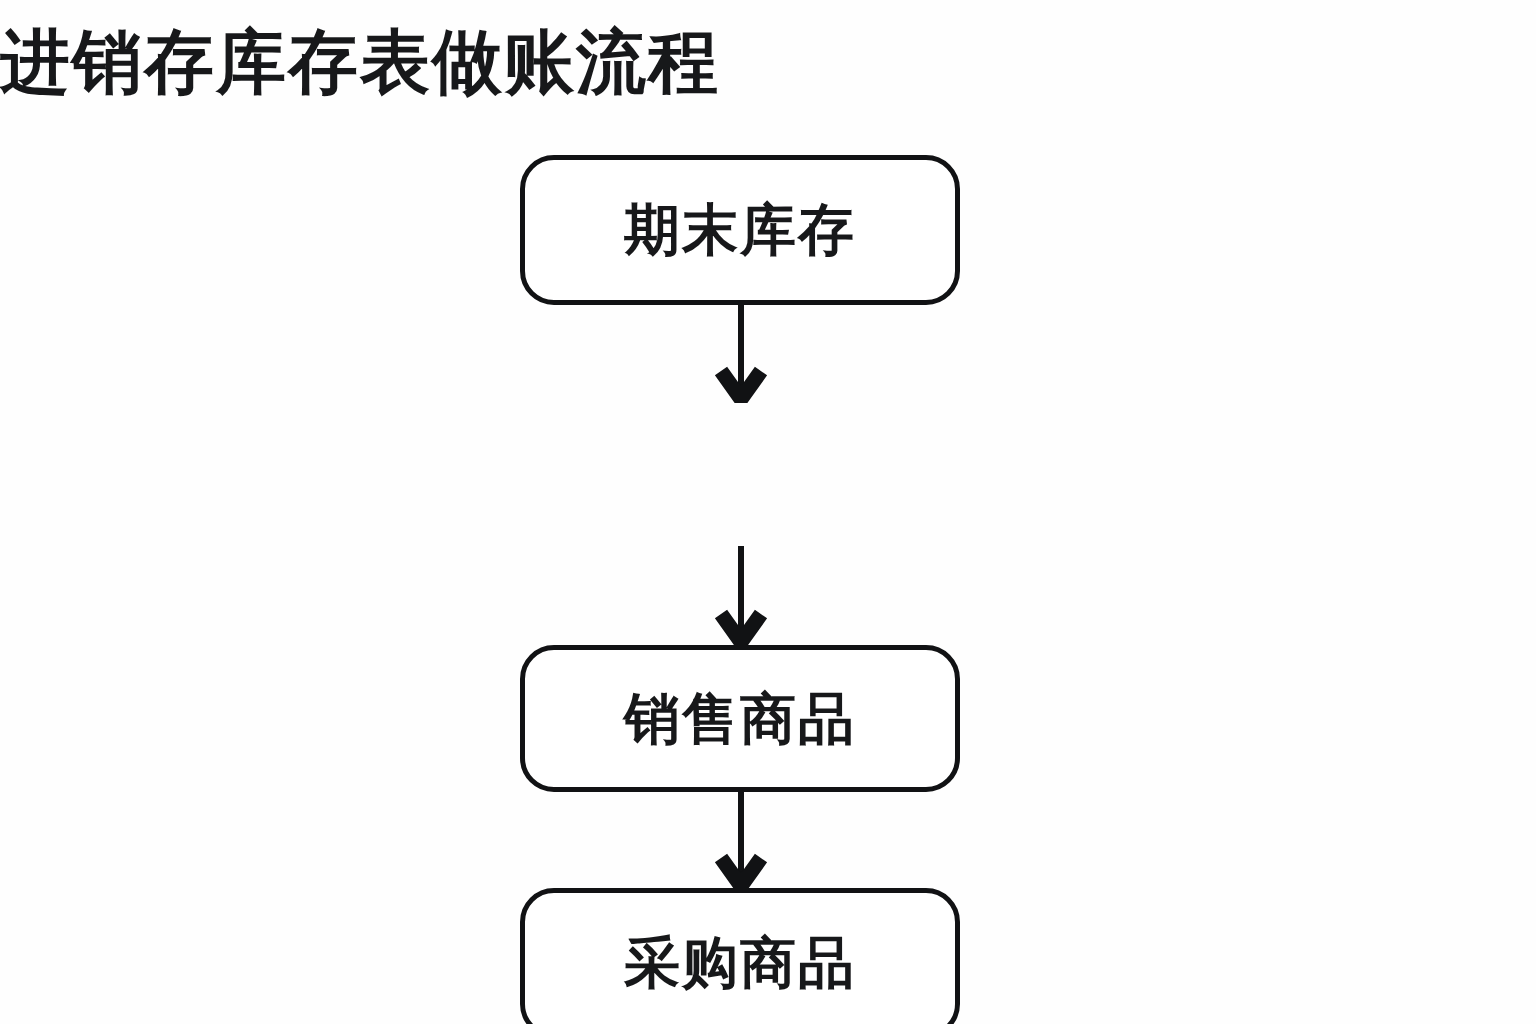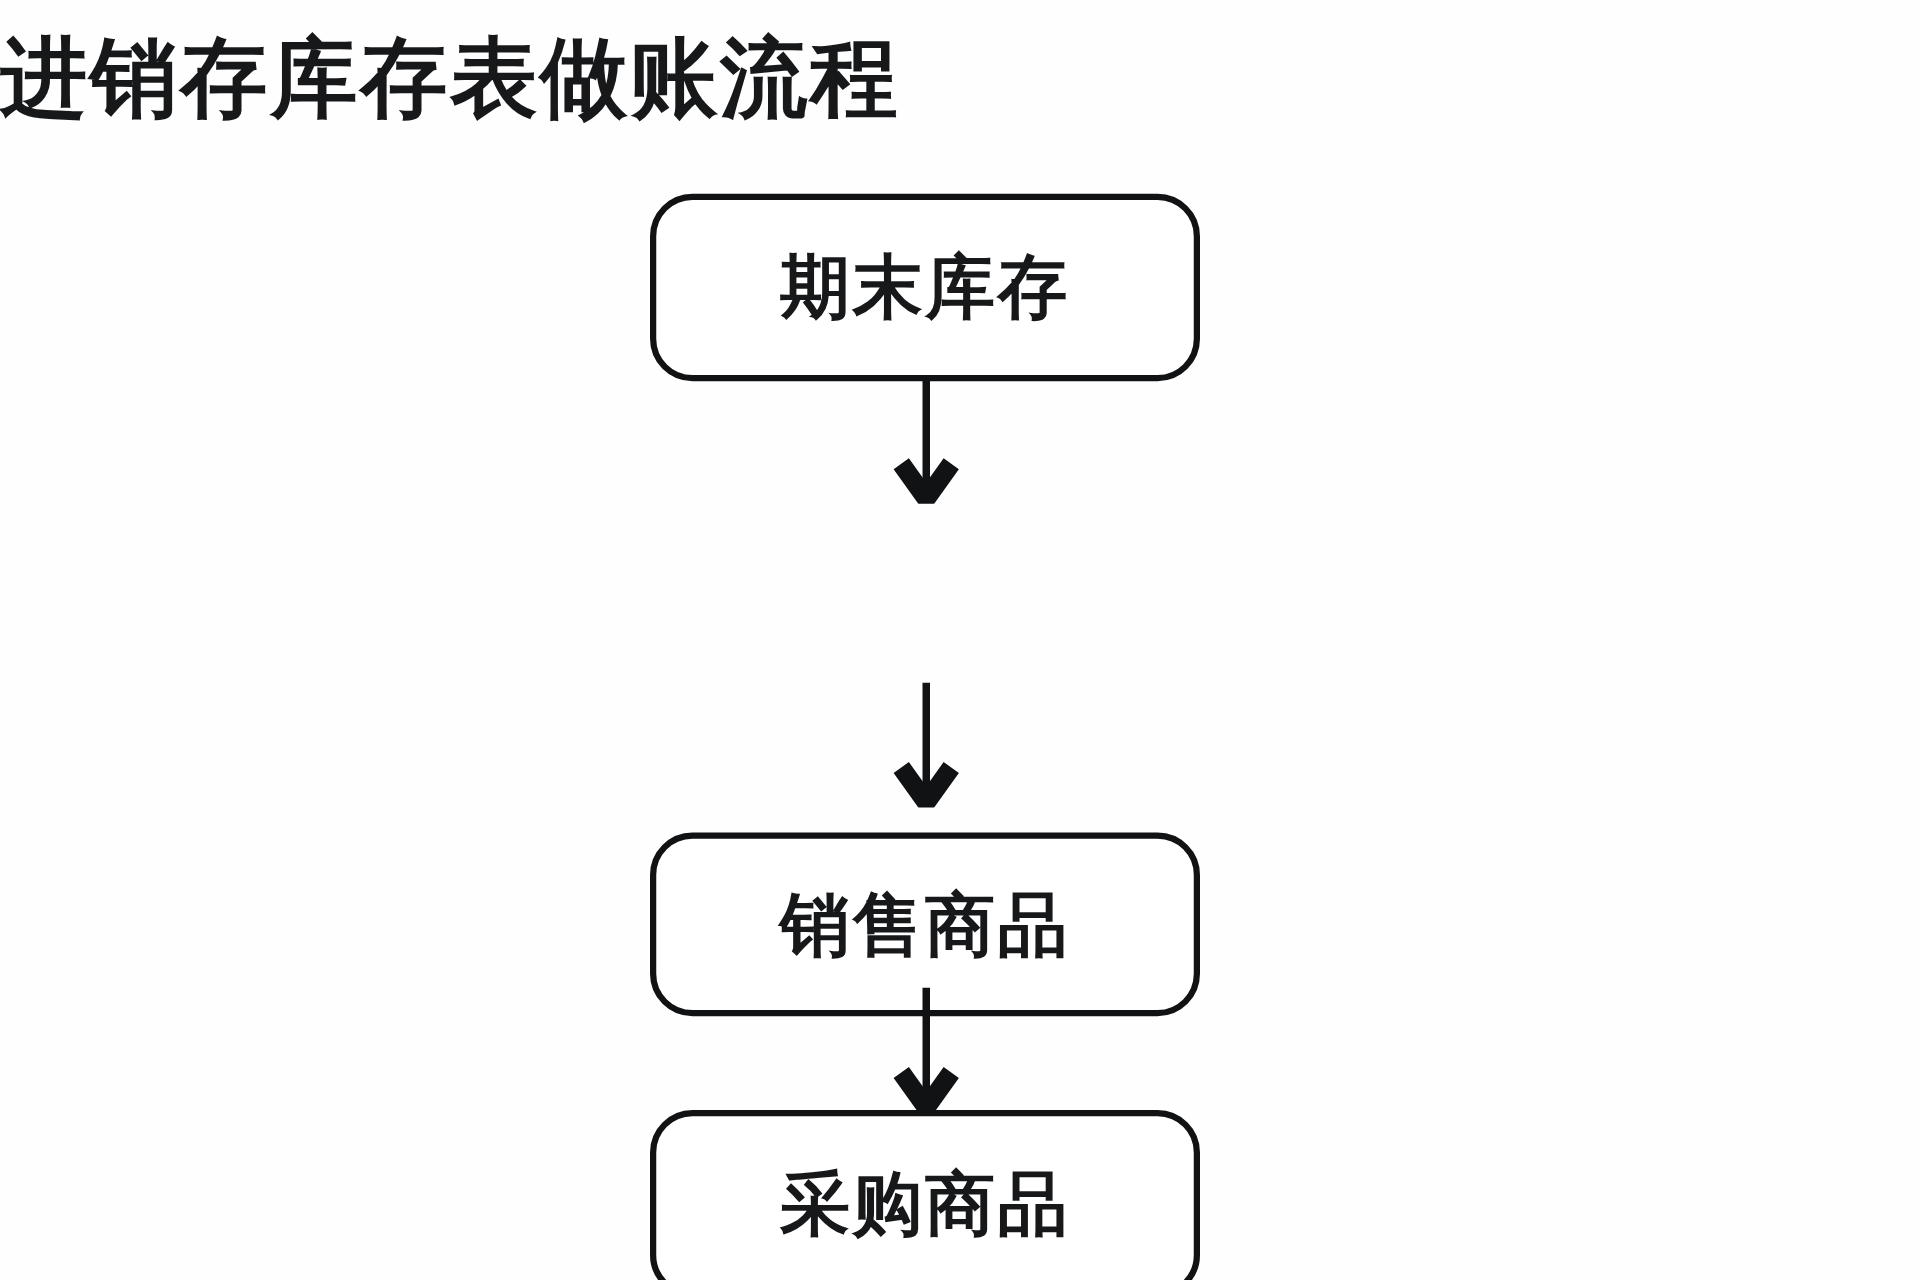--- a/index.html
+++ b/index.html
@@ -53,21 +53,21 @@
     font-size: 56px;
     line-height: 60px;
     font-weight: 600;
     color: #17181a;
     letter-spacing: 2px;
     white-space: nowrap;
   }
 
   #node-0 { top: 155px;  height: 150px; }
   #node-1 { top: 400px;  height: 148px; }
-  #node-2 { top: 645px;  height: 147px; margin-top: 21px; }
+  #node-2 { top: 645px;  height: 147px; }
   #node-3 { top: 888px;  height: 150px; }
 
   
   .connector {
     position: absolute;
     left: 706px;
     width: 70px;
   }
   .connector svg { display: block; }
 

